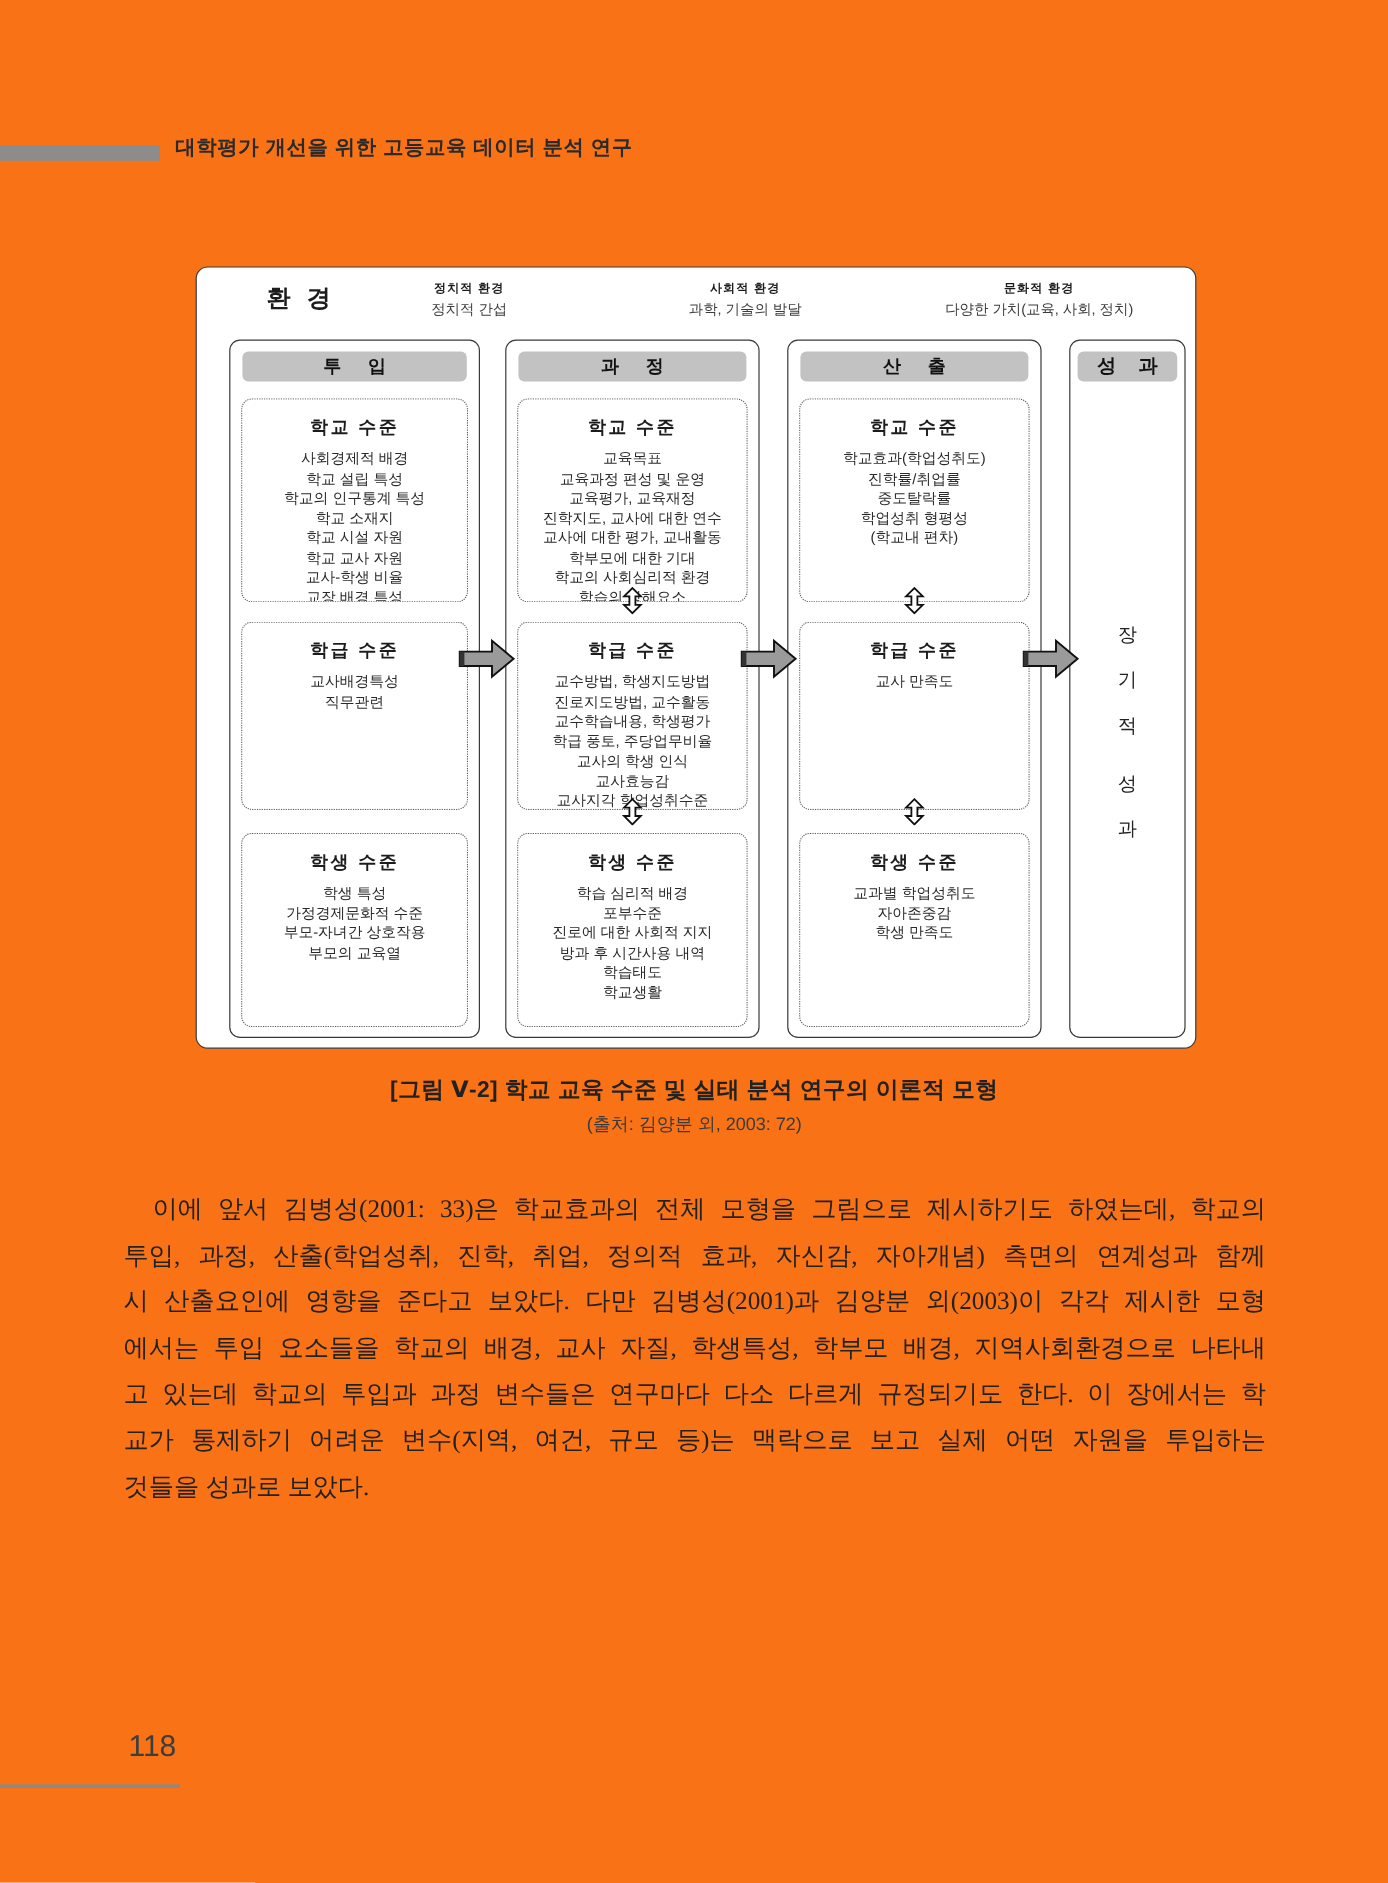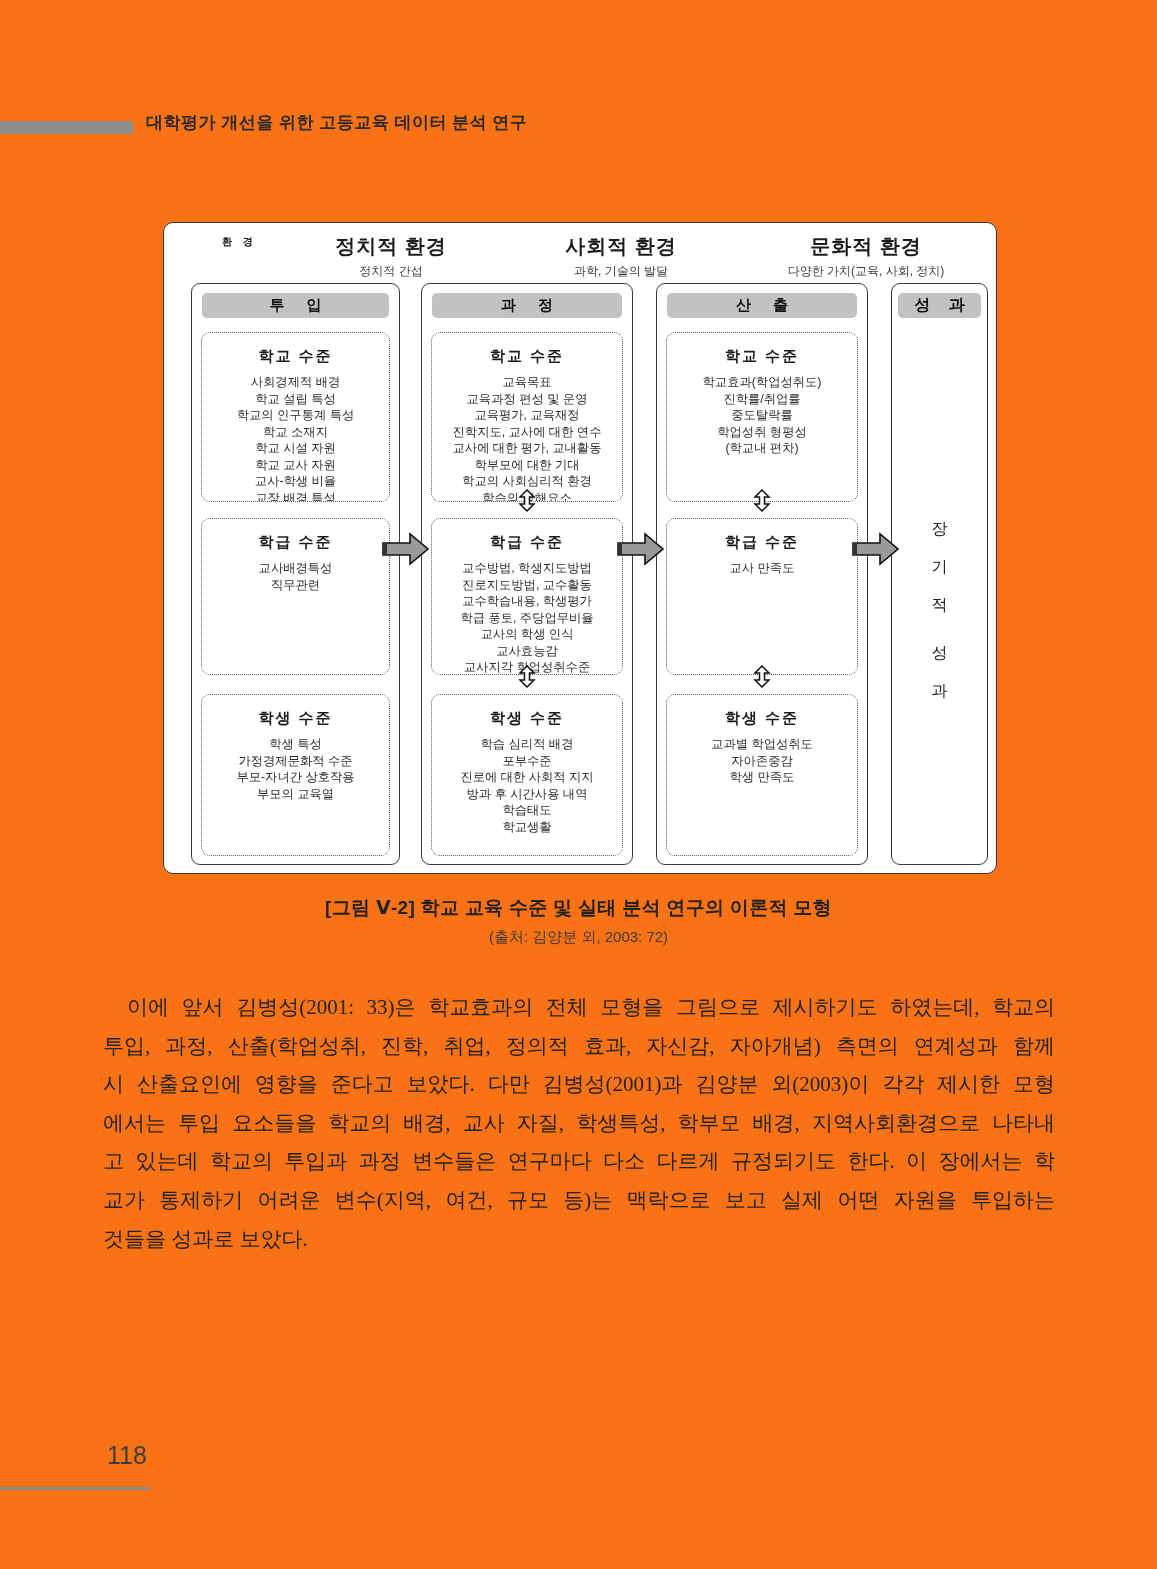--- a/index.html
+++ b/index.html
@@ -8,23 +8,23 @@
 
   
   .hdr-bar{position:absolute;left:0;top:121px;width:133px;height:13px;background:#8c8c8c;}
   .hdr-title{position:absolute;left:146px;top:111px;font-size:17px;font-weight:600;
              letter-spacing:0.5px;color:#2a2a2a;}
 
   
   .frame{position:absolute;left:163px;top:222px;width:832px;height:650px;
          border:1.6px solid #3a3a3a;border-radius:10px;background:#fff;}
 
-  .env-label{position:absolute;left:58px;top:12px;font-size:10px;font-weight:700;letter-spacing:4px;text-align:right;}
+  .env-label{position:absolute;left:58px;top:12px;font-size:20px;font-weight:700;letter-spacing:4px;text-align:right;}
   .env-item{position:absolute;top:10px;text-align:center;transform:translateX(-50%);white-space:nowrap;}
-  .env-item .t{font-size:20px;font-weight:700;letter-spacing:1px;}
+  .env-item .t{font-size:10px;font-weight:700;letter-spacing:1px;}
   .env-item .s{font-size:12px;color:#3c3c3c;margin-top:3px;}
   .env1{left:227px;} .env2{left:457px;} .env3{left:702px;}
 
   .col{position:absolute;top:60px;height:580px;border:1.4px solid #3a3a3a;border-radius:9px;background:#fff;}
   .col1{left:27px;width:207px;} .col2{left:257px;width:210px;} .col3{left:492px;width:210px;}
   .col4{left:727px;width:95px;}
 
   .pill{position:absolute;left:10px;right:10px;top:9px;height:25px;background:#c2c2c2;
         border-radius:5px;display:flex;align-items:center;justify-content:center;
         font-size:15px;font-weight:700;letter-spacing:9px;text-indent:9px;color:#111;}

